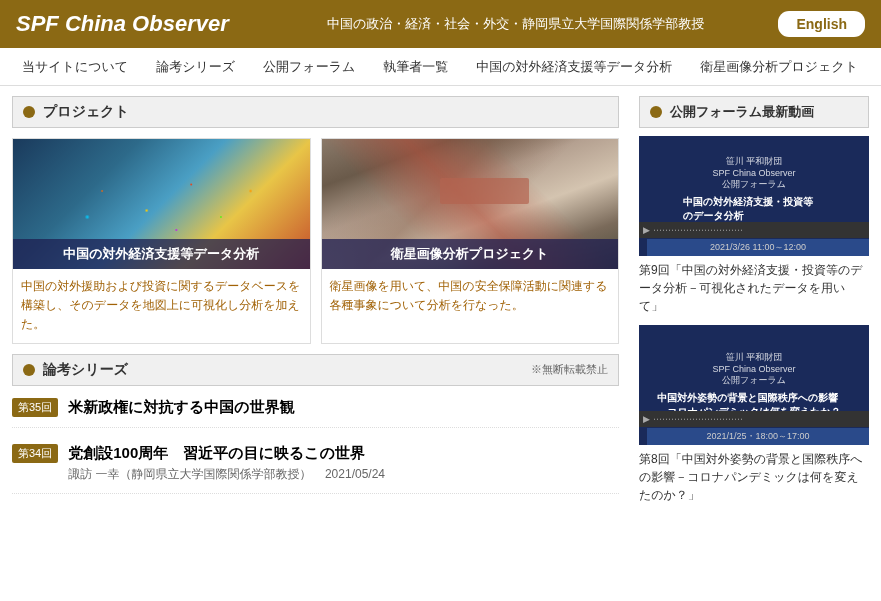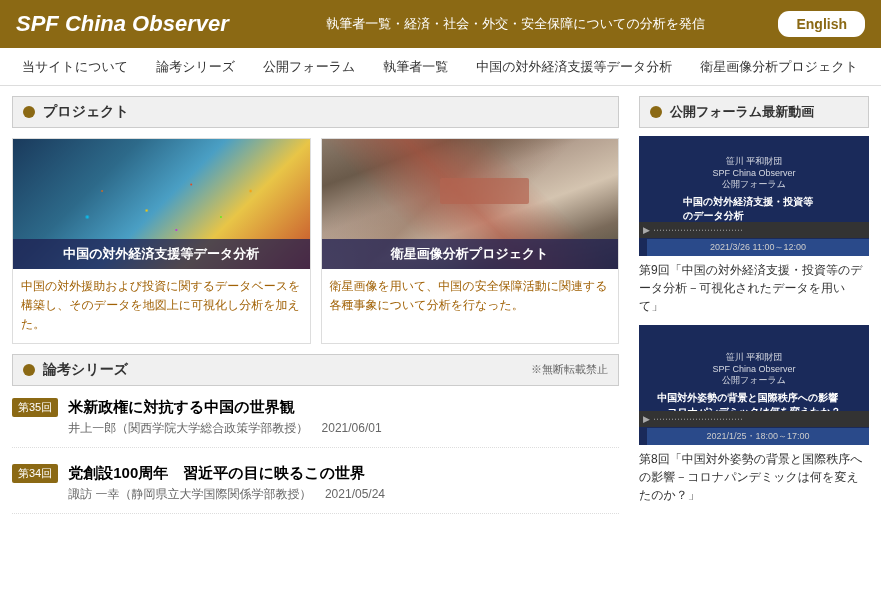--- a/index.html
+++ b/index.html
@@ -305,21 +305,21 @@
       font-size: 12px;
       line-height: 1.5;
       color: #333;
     }
   </style>
 </head>
 <body>
 
 <div class="header">
   <div class="header-title">SPF China Observer</div>
-  <div class="header-subtitle">執筆者一覧・経済・社会・外交・安全保障についての分析を発信</div>
+  <div class="header-subtitle">中国の政治・経済・社会・外交・静岡県立大学国際関係学部教授</div>
   <button class="header-lang-btn">English</button>
 </div>
 
 <nav class="nav">
   <div class="nav-item">当サイトについて</div>
   <div class="nav-item">論考シリーズ</div>
   <div class="nav-item">公開フォーラム</div>
   <div class="nav-item">執筆者一覧</div>
   <div class="nav-item">中国の対外経済支援等データ分析</div>
   <div class="nav-item">衛星画像分析プロジェクト</div>
@@ -358,25 +358,20 @@
         <div class="section-dot"></div>
         <span>論考シリーズ</span>
       </div>
       <div class="essay-note">※無断転載禁止</div>
     </div>
 
     <div class="essay-item">
       <div class="essay-badge">第35回</div>
       <div class="essay-content">
         <div class="essay-title">米新政権に対抗する中国の世界観</div>
-        <div class="essay-meta">
-          <span>井上一郎（関西学院大学総合政策学部教授）</span>
-          &nbsp;&nbsp;
-          <span>2021/06/01</span>
-        </div>
       </div>
     </div>
 
     <div class="essay-item">
       <div class="essay-badge">第34回</div>
       <div class="essay-content">
         <div class="essay-title">党創設100周年　習近平の目に映るこの世界</div>
         <div class="essay-meta">
           <span>諏訪 一幸（静岡県立大学国際関係学部教授）</span>
           &nbsp;&nbsp;

